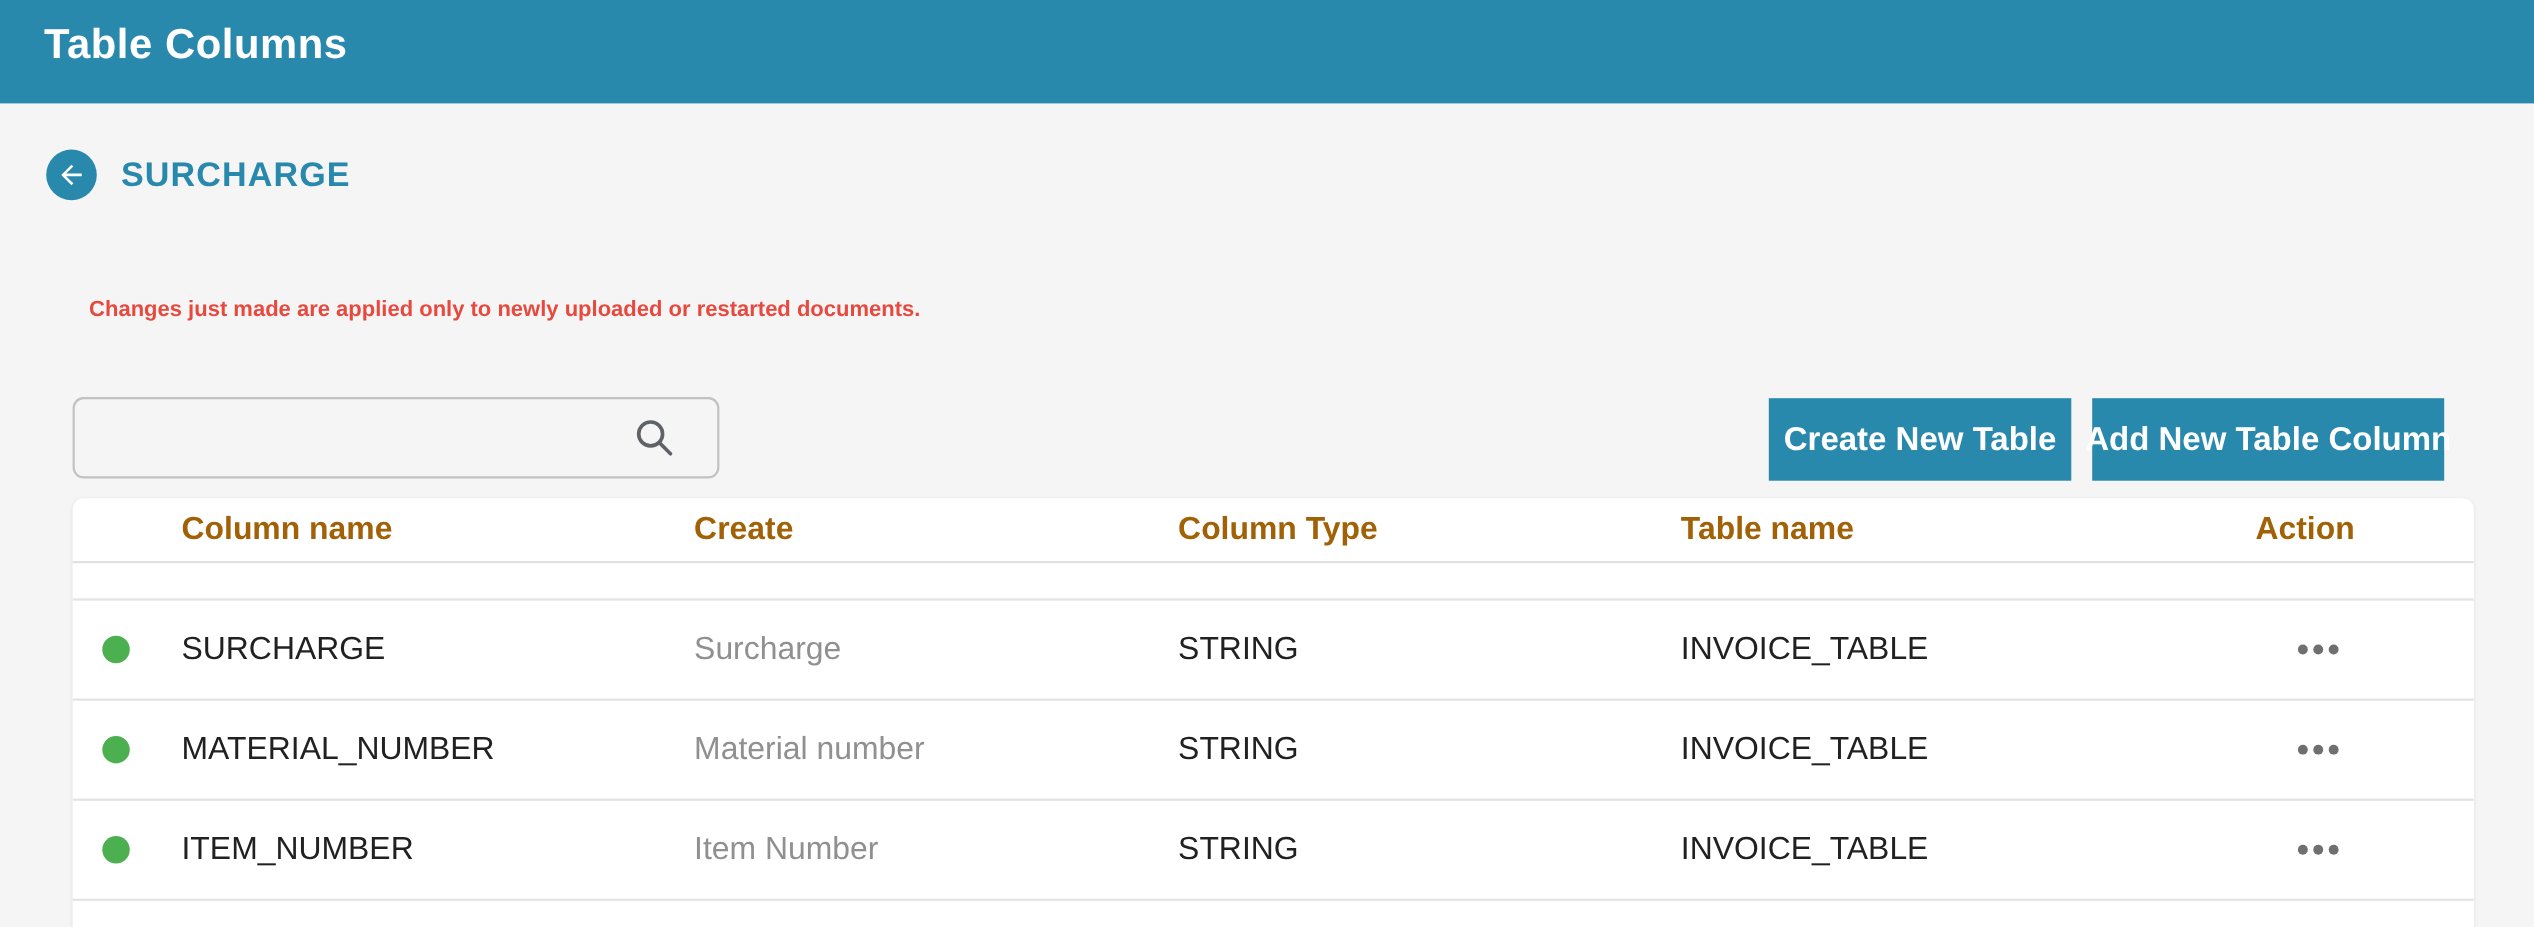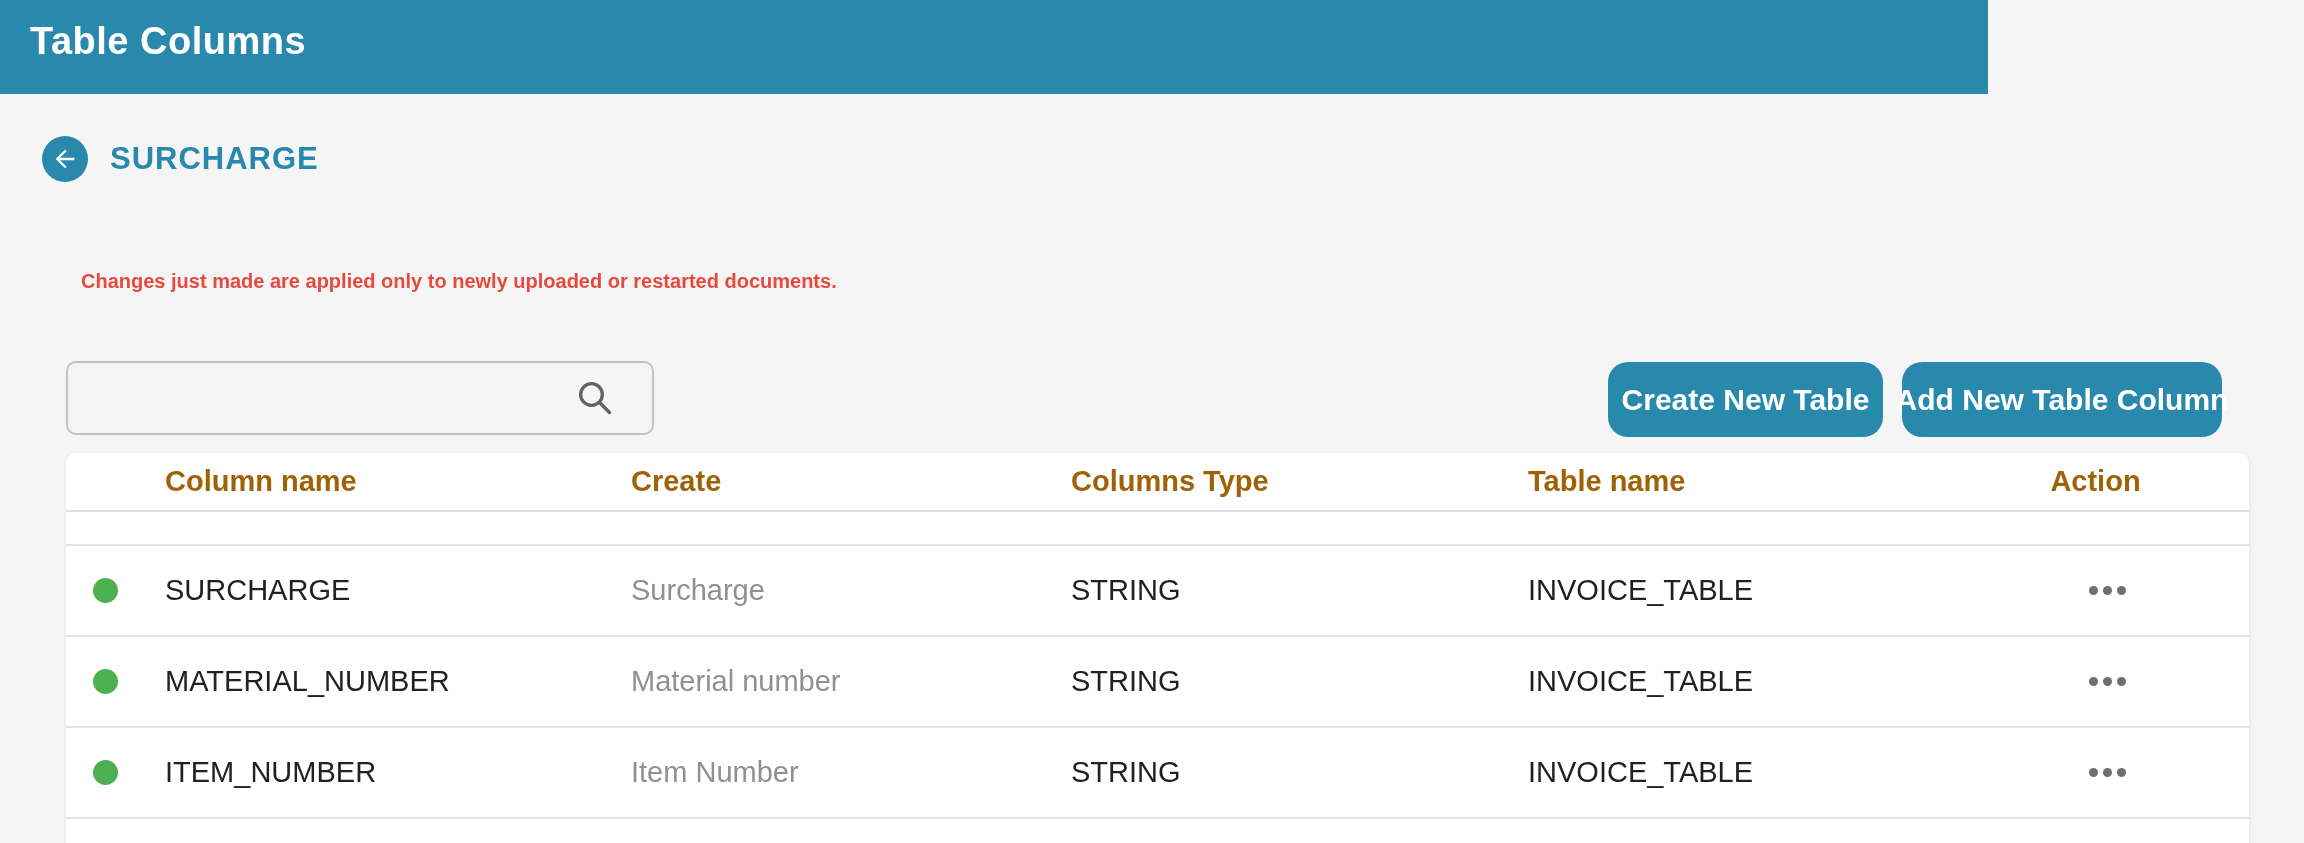--- a/index.html
+++ b/index.html
@@ -7,24 +7,24 @@
   body {
     position:relative;
     overflow:hidden;
     background:#f5f5f5;
     font-family:"Liberation Sans", sans-serif;
     color:#212121;
   }
 
   
   .appbar {
-    position:absolute; top:0; left:0; width:1988px; height:94px;
+    position:absolute; top:0; left:0; width:2304px; height:94px;
     background:#2989ac;
     display:flex; align-items:center;
-    padding-left:30px;
+    padding-left:40px;
   }
   .appbar-title {
     color:#ffffff; font-size:38px; font-weight:bold;
     margin-top:-12px; letter-spacing:0.5px;
   }
 
   
   .back-row {
     position:absolute; top:136px; left:42px;
     display:flex; align-items:center; gap:22px;
@@ -59,21 +59,21 @@
     font-family:"Liberation Sans", sans-serif;
   }
   .search-icon {
     width:42px; height:42px; margin-right:36px; flex:none;
   }
 
   
   .btn {
     position:absolute; top:362px; height:75px;
     background:#2989ac; color:#ffffff;
-    border:none; border-radius:20px; cursor:pointer;
+    border:none; border-radius:0; cursor:pointer;
     font-size:30px; font-weight:bold;
     font-family:"Liberation Sans", sans-serif;
     display:flex; align-items:center; justify-content:center;
     white-space:nowrap;
   }
   .btn-create { left:1608px; width:275px; }
   .btn-add   { left:1902px; width:320px; }
 
   
   .card {
@@ -147,21 +147,21 @@
 
 <button class="btn btn-create">Create New Table</button>
 <button class="btn btn-add">Add New Table Column</button>
 
 <div class="card">
 
   <div class="trow thead-row">
     <div class="cell"></div>
     <div class="cell">Column name</div>
     <div class="cell">Create</div>
-    <div class="cell">Columns Type</div>
+    <div class="cell">Column Type</div>
     <div class="cell">Table name</div>
     <div class="cell cell-action-h">Action</div>
   </div>
 
   <div class="spacer-row"></div>
 
   <div class="trow data-row">
     <div class="dot-cell">
       <span class="status-dot"></span>
     </div>

